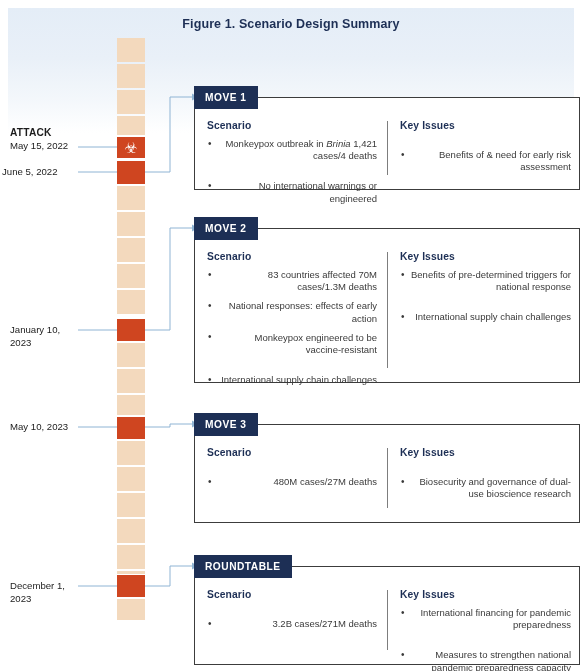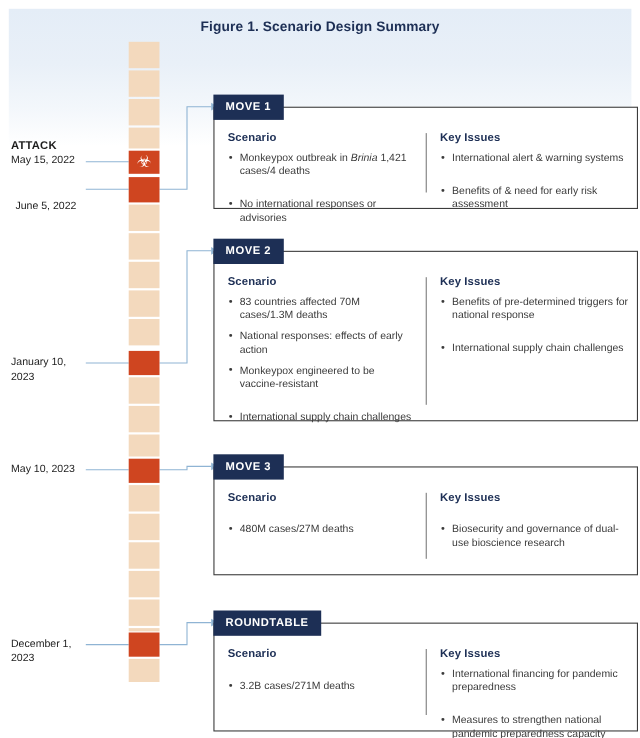--- a/index.html
+++ b/index.html
@@ -120,20 +120,21 @@
     letter-spacing: 0.1px;
   }
   ul.bullets { list-style: none; }
   ul.bullets li {
     position: relative;
     padding-left: 11px;
     margin-bottom: 7px;
     font-size: 9.5px;
     line-height: 12.2px;
     color: #3a3a3a;
+    text-align: right;
   }
   ul.bullets li:last-child { margin-bottom: 0; margin-top: 18px; }
   ul.bullets li::before {
     content: "\2022";
     position: absolute;
     left: 1px; top: -0.5px;
     color: #3a3a3a;
     font-size: 10px;
   }
   ul.bullets li i { font-style: italic; }
@@ -198,21 +199,21 @@
     <div class="tl-seg" style="top:507px;height:24px"></div>
     <div class="tl-seg" style="top:533px;height:3px"></div>
     <div class="tl-seg marker" style="top:537px;height:22px"></div>
     <div class="tl-seg" style="top:561px;height:21px"></div>
   </div>
 
   <div class="date-label" style="left:10px; top:127px;">
     <span class="attack-word">ATTACK</span>
     <span>May 15, 2022</span>
   </div>
-  <div class="date-label" style="left:14px; top:166px;margin-top:16px;">
+  <div class="date-label" style="left:2px; top:166px;">
     <span>June 5, 2022</span>
   </div>
   <div class="date-label" style="left:10px; top:324px;">
     <span>January 10,</span><br>
     <span>2023</span>
   </div>
   <div class="date-label" style="left:10px; top:421px;">
     <span>May 10, 2023</span>
   </div>
   <div class="date-label" style="left:10px; top:580px;">
@@ -220,27 +221,26 @@
     <span>2023</span>
   </div>
 
   <div class="move-box" style="left:194px; top:97px; width:386px; height:93px;padding-left:40px;">
     <div class="move-tab">MOVE 1</div>
     <div class="move-body">
       <div class="col col-scenario">
         <div class="col-head">Scenario</div>
         <ul class="bullets">
             <li>Monkeypox outbreak in <i>Brinia</i> 1,421 cases/4 deaths</li>
-            <li>No international responses or advisories</li>
+            <li>No international warnings or engineered</li>
           </ul>
       </div>
       <div class="col col-keyissues">
         <div class="col-head">Key Issues</div>
         <ul class="bullets">
-            <li>International alert &amp; warning systems</li>
             <li>Benefits of &amp; need for early risk assessment</li>
           </ul>
       </div>
     </div>
   </div>
 
   <div class="move-box" style="left:194px; top:228px; width:386px; height:155px;">
     <div class="move-tab">MOVE 2</div>
     <div class="move-body">
       <div class="col col-scenario">

